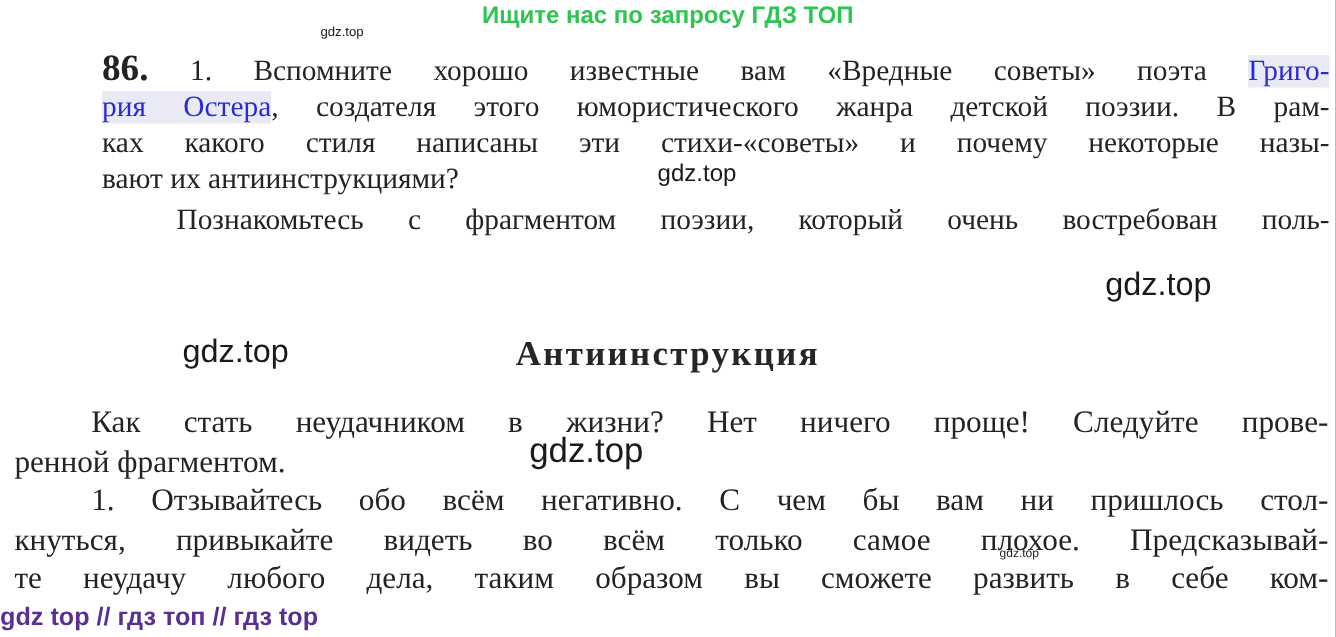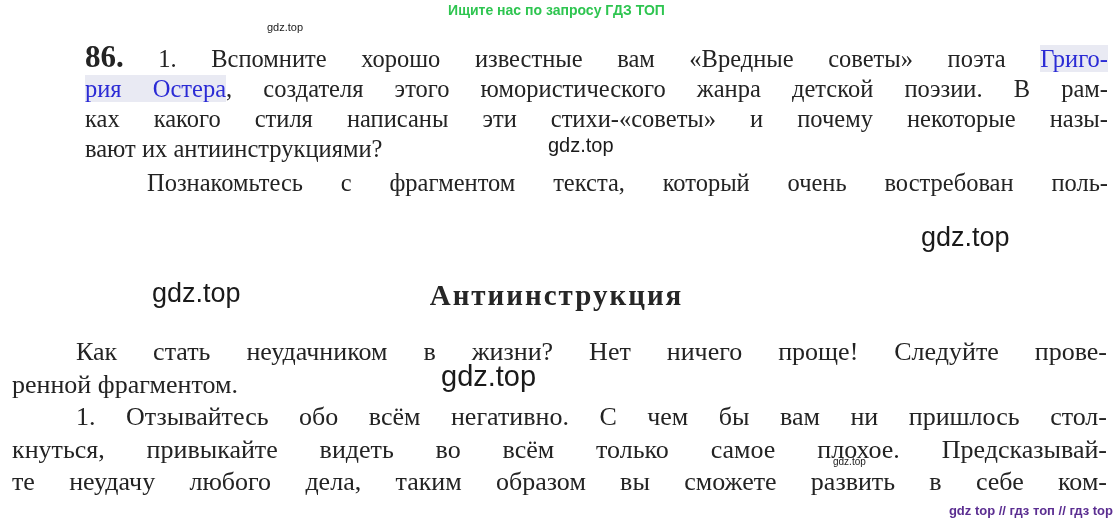--- a/index.html
+++ b/index.html
@@ -8,28 +8,28 @@
     width:1113px;height:531px;
     background:#ffffff;
     overflow:hidden;
     font-family:"Liberation Serif","DejaVu Serif",serif;
     color:var(--text,#232323);
   }
   .promo{
     position:absolute;top:2px;left:0;width:100%;
     text-align:center;
     font-family:"Liberation Sans","DejaVu Sans",sans-serif;
-    font-size:14px;font-weight:bold;
+    font-size:20px;font-weight:bold;
     color:var(--green,#2ec550);
   }
   .footer{
     position:absolute;top:503px;left:0;width:100%;
-    text-align:right;
+    text-align:left;
     font-family:"Liberation Sans","DejaVu Sans",sans-serif;
-    font-size:13px;font-weight:bold;
+    font-size:21px;font-weight:bold;
     color:var(--purple,#5b2e91);
   }
   .wm{
     position:absolute;
     font-family:"Liberation Sans","DejaVu Sans",sans-serif;
     color:#1a1a1a;line-height:1;white-space:nowrap;
   }
   #task-block{
     position:absolute;left:85px;right:5px;top:42px;
     font-size:24.5px;line-height:30px;
@@ -57,21 +57,21 @@
   <div class="promo">Ищите нас по запросу ГДЗ ТОП</div>
 
   <div id="task-block">
       <div class="para">
         <div class="line just"><span class="num">86.</span><span> 1. Вспомните хорошо известные вам «Вредные советы» поэта </span><span class="link">Григо-</span></div>
         <div class="line just"><span class="link">рия Остера</span><span>, создателя этого юмористического жанра детской поэзии. В рам-</span></div>
         <div class="line just"><span>ках какого стиля написаны эти стихи-«советы» и почему некоторые назы-</span></div>
         <div class="line"><span>вают их антиинструкциями?</span></div>
       </div>
       <div class="para">
-        <div class="line just" style="text-indent: 62px;"><span>Познакомьтесь с фрагментом текста, который очень востребован поль-</span></div>
+        <div class="line just" style="text-indent: 62px;"><span>Познакомьтесь с фрагментом поэзии, который очень востребован поль-</span></div>
       </div>
     </div>
 
   <div class="heading">Антиинструкция</div>
 
   <div id="body-block">
       <div class="para">
         <div class="line just" style="text-indent: 64px;"><span>Как стать неудачником в жизни? Нет ничего проще! Следуйте прове-</span></div>
         <div class="line"><span>ренной фрагментом.</span></div>
       </div>

